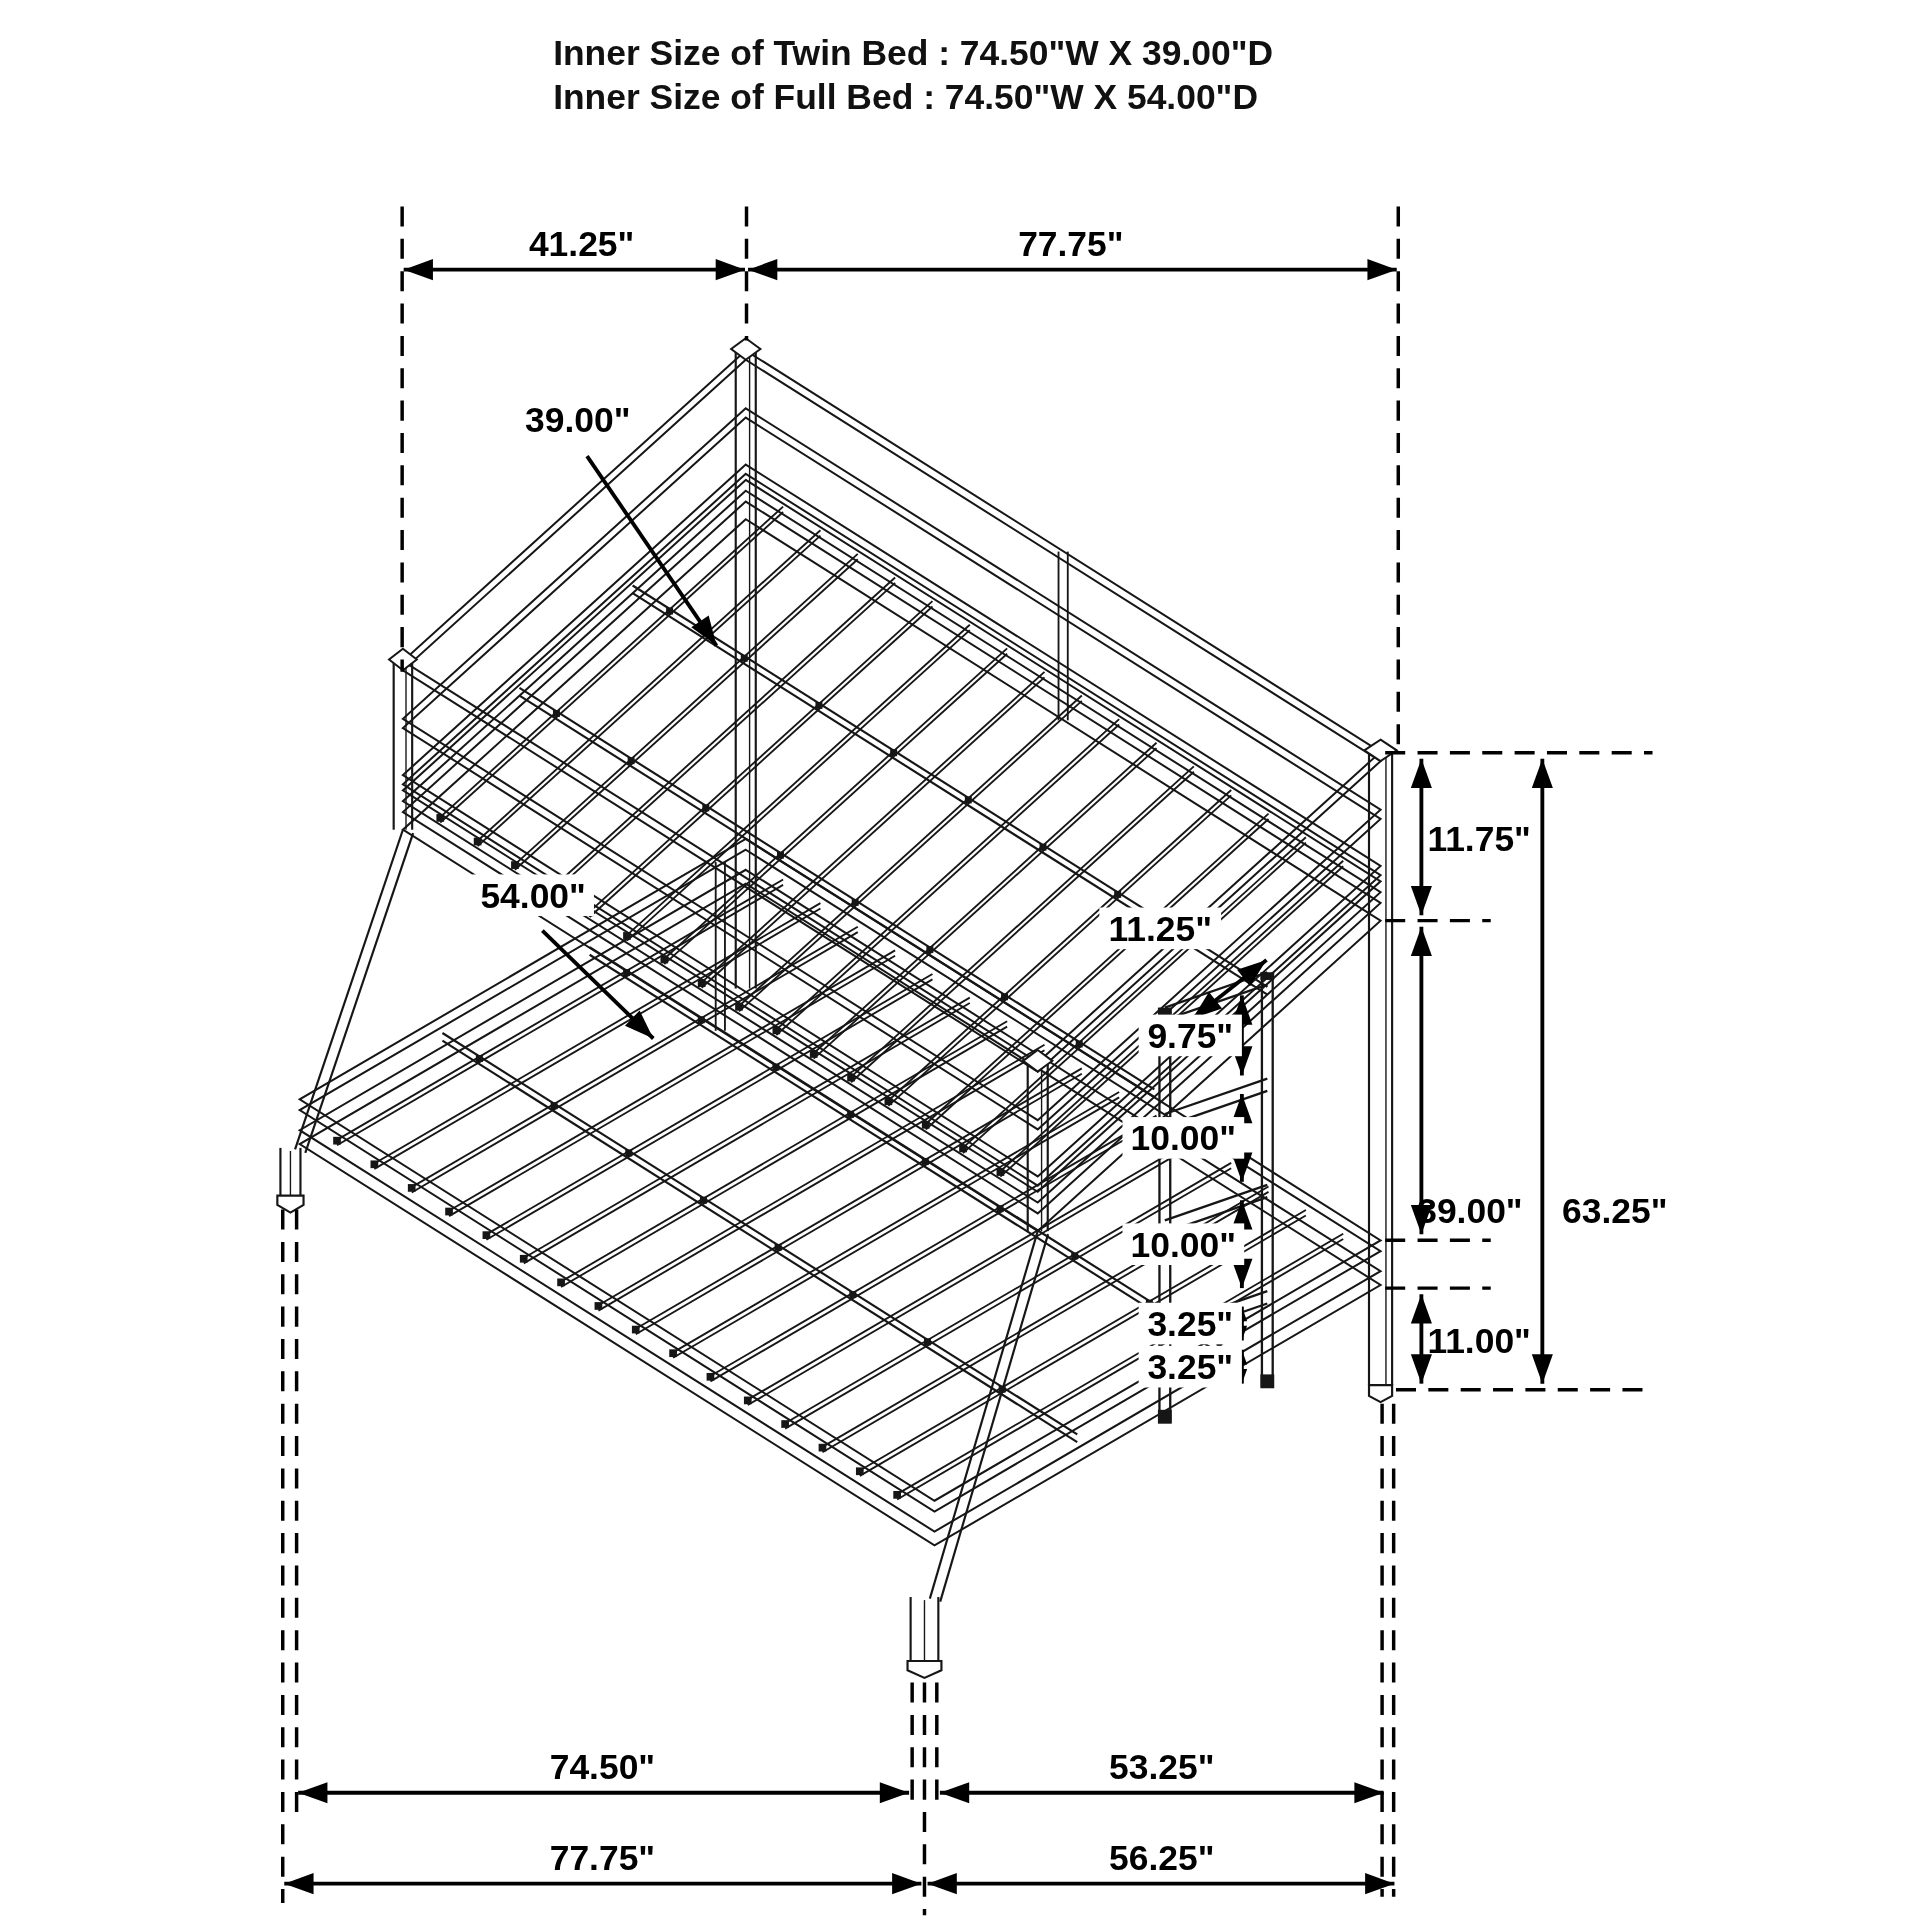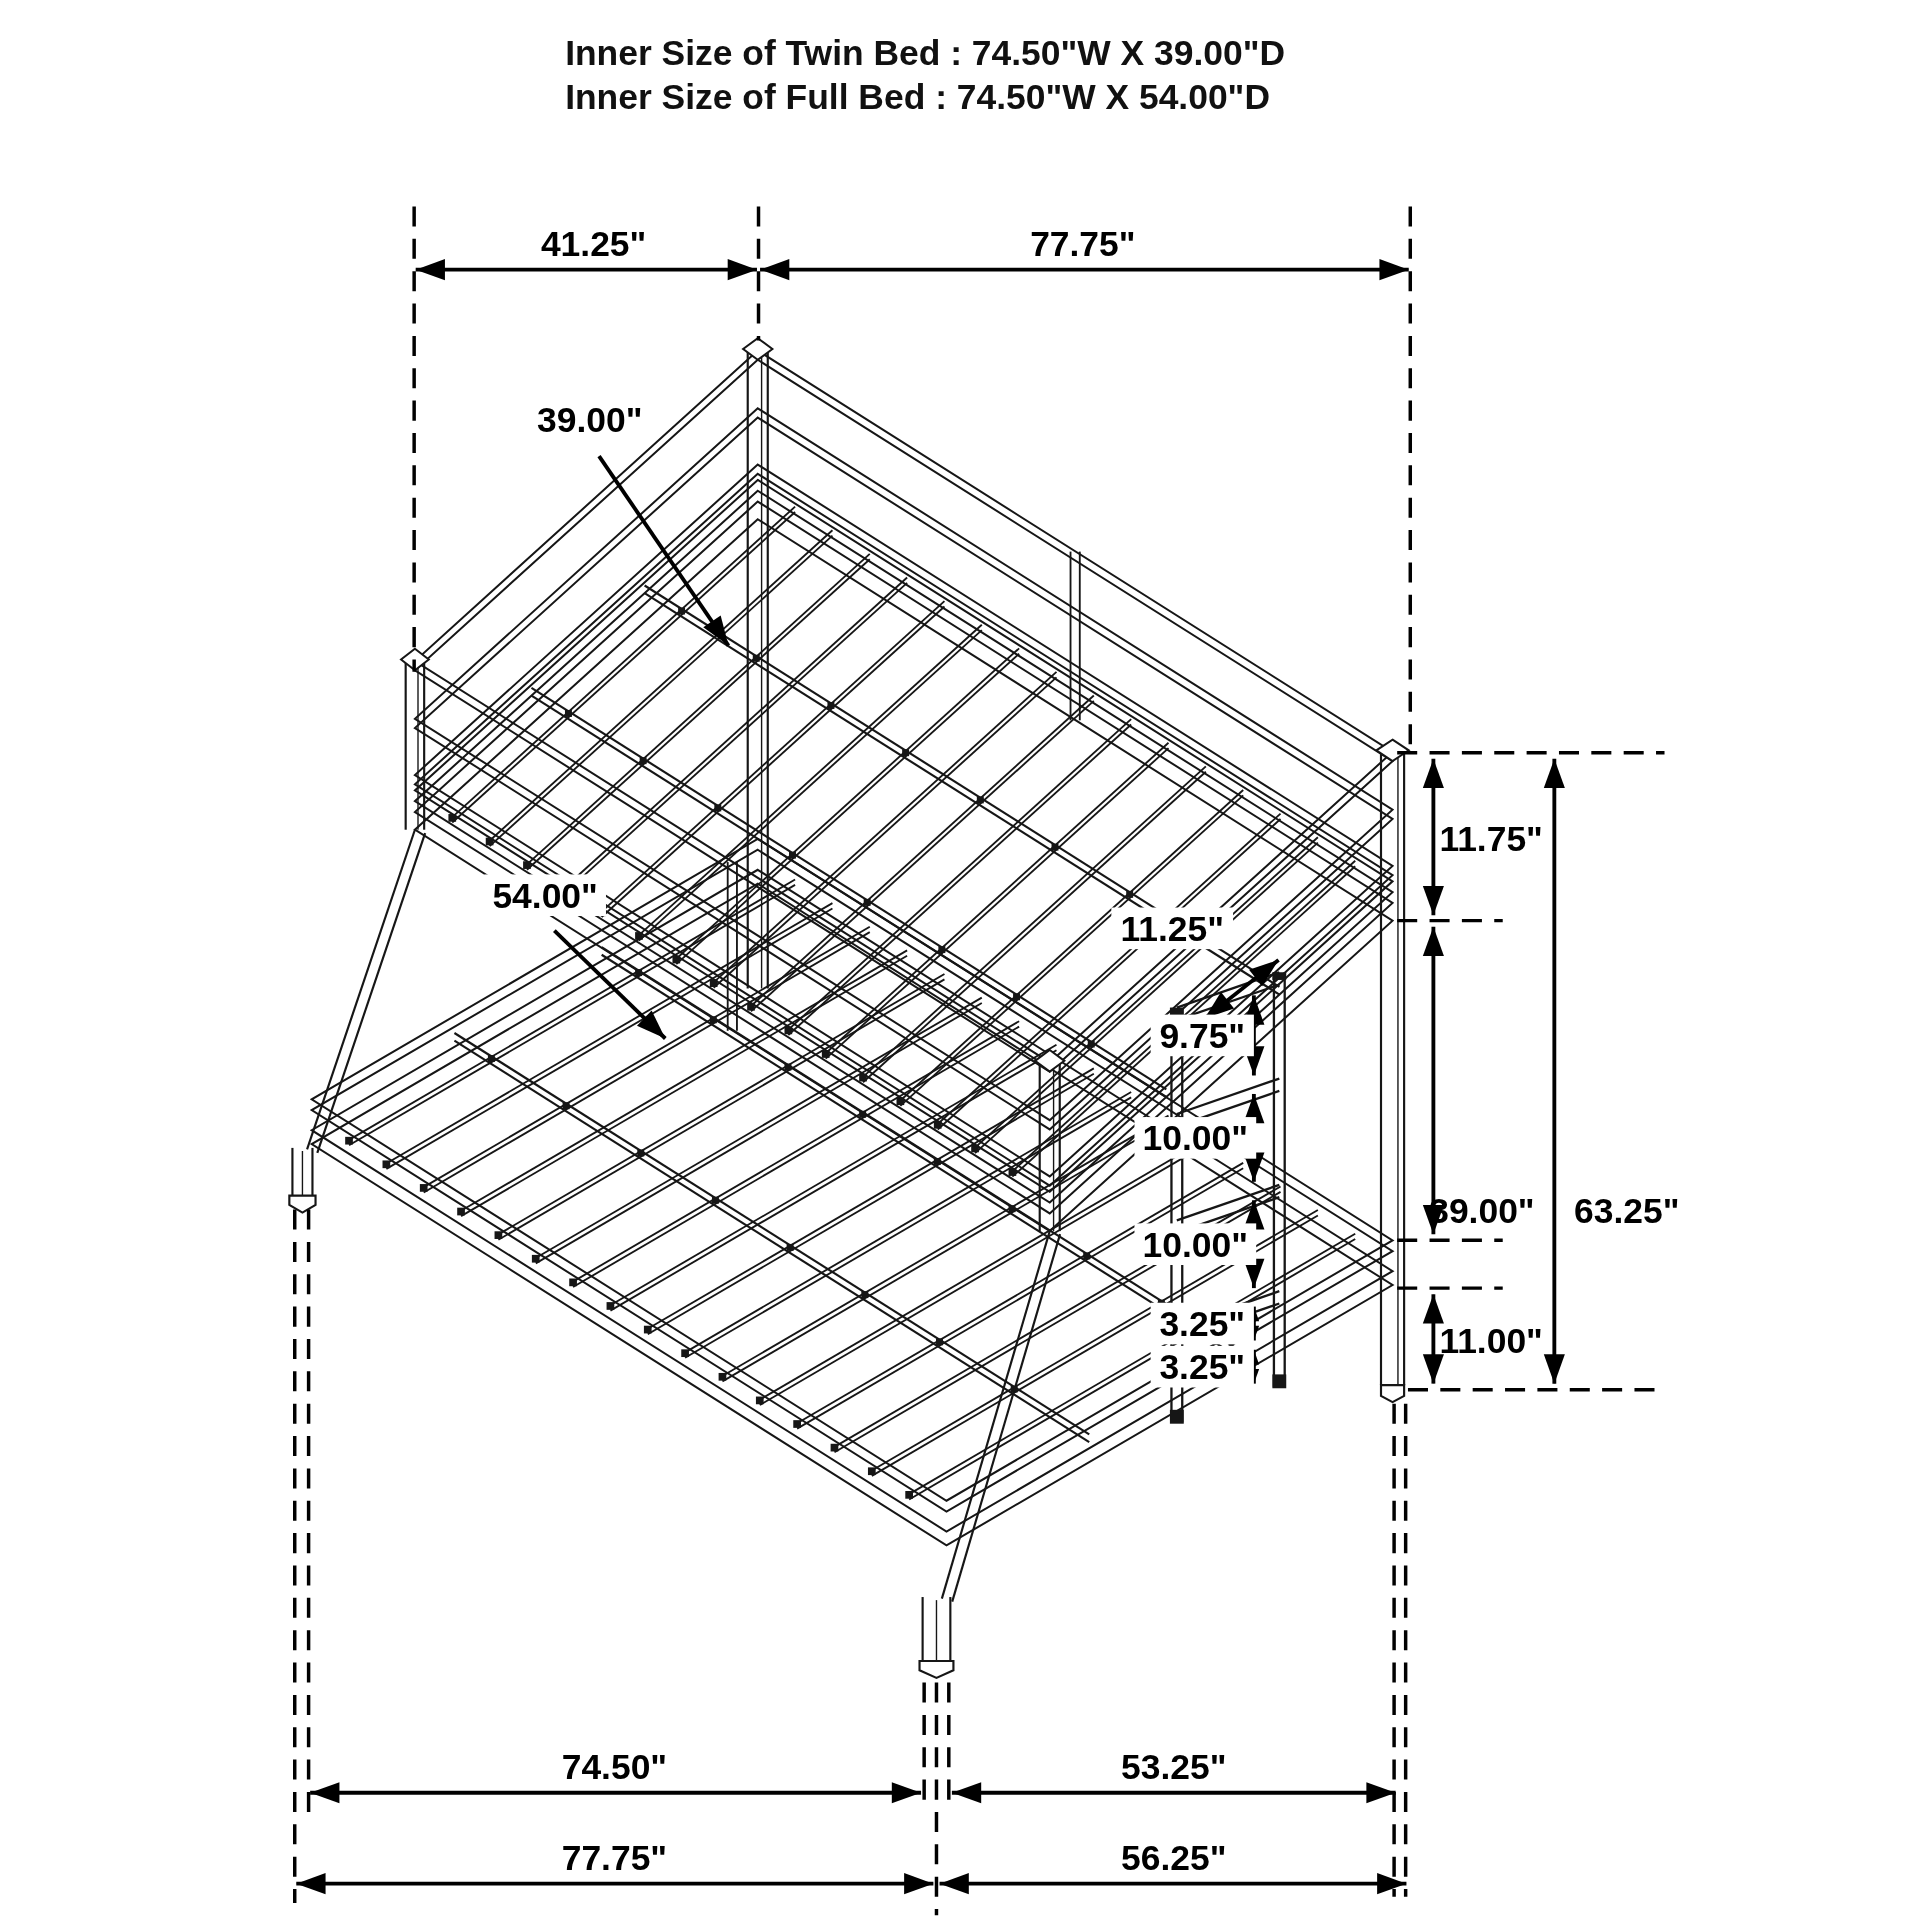--- a/index.html
+++ b/index.html
@@ -1,16 +1,16 @@
 <!DOCTYPE html>
 <html style="font-size:12.3px"><head>
 <meta charset="utf-8">
 <style>
   html,body{margin:0;padding:0;background:#ffffff;}
-  #stage{position:relative;width:1708px;height:1926px;background:#0ea5e9;overflow:hidden;margin-left:12px;}
+  #stage{position:relative;width:1708px;height:1926px;background:#0ea5e9;overflow:hidden;}
   svg{display:block;}
   text{font-family:"Liberation Sans", sans-serif;}
   .title-text{font-weight:bold;font-size:46px;fill:#111;}
 </style>
 </head>
 <body>
 
 <div id="stage">
   <svg id="diagram" width="1926" height="1926" viewBox="0 0 2500 2500">
     <rect x="0" y="0" width="2500" height="2500" fill="#ffffff"></rect>

